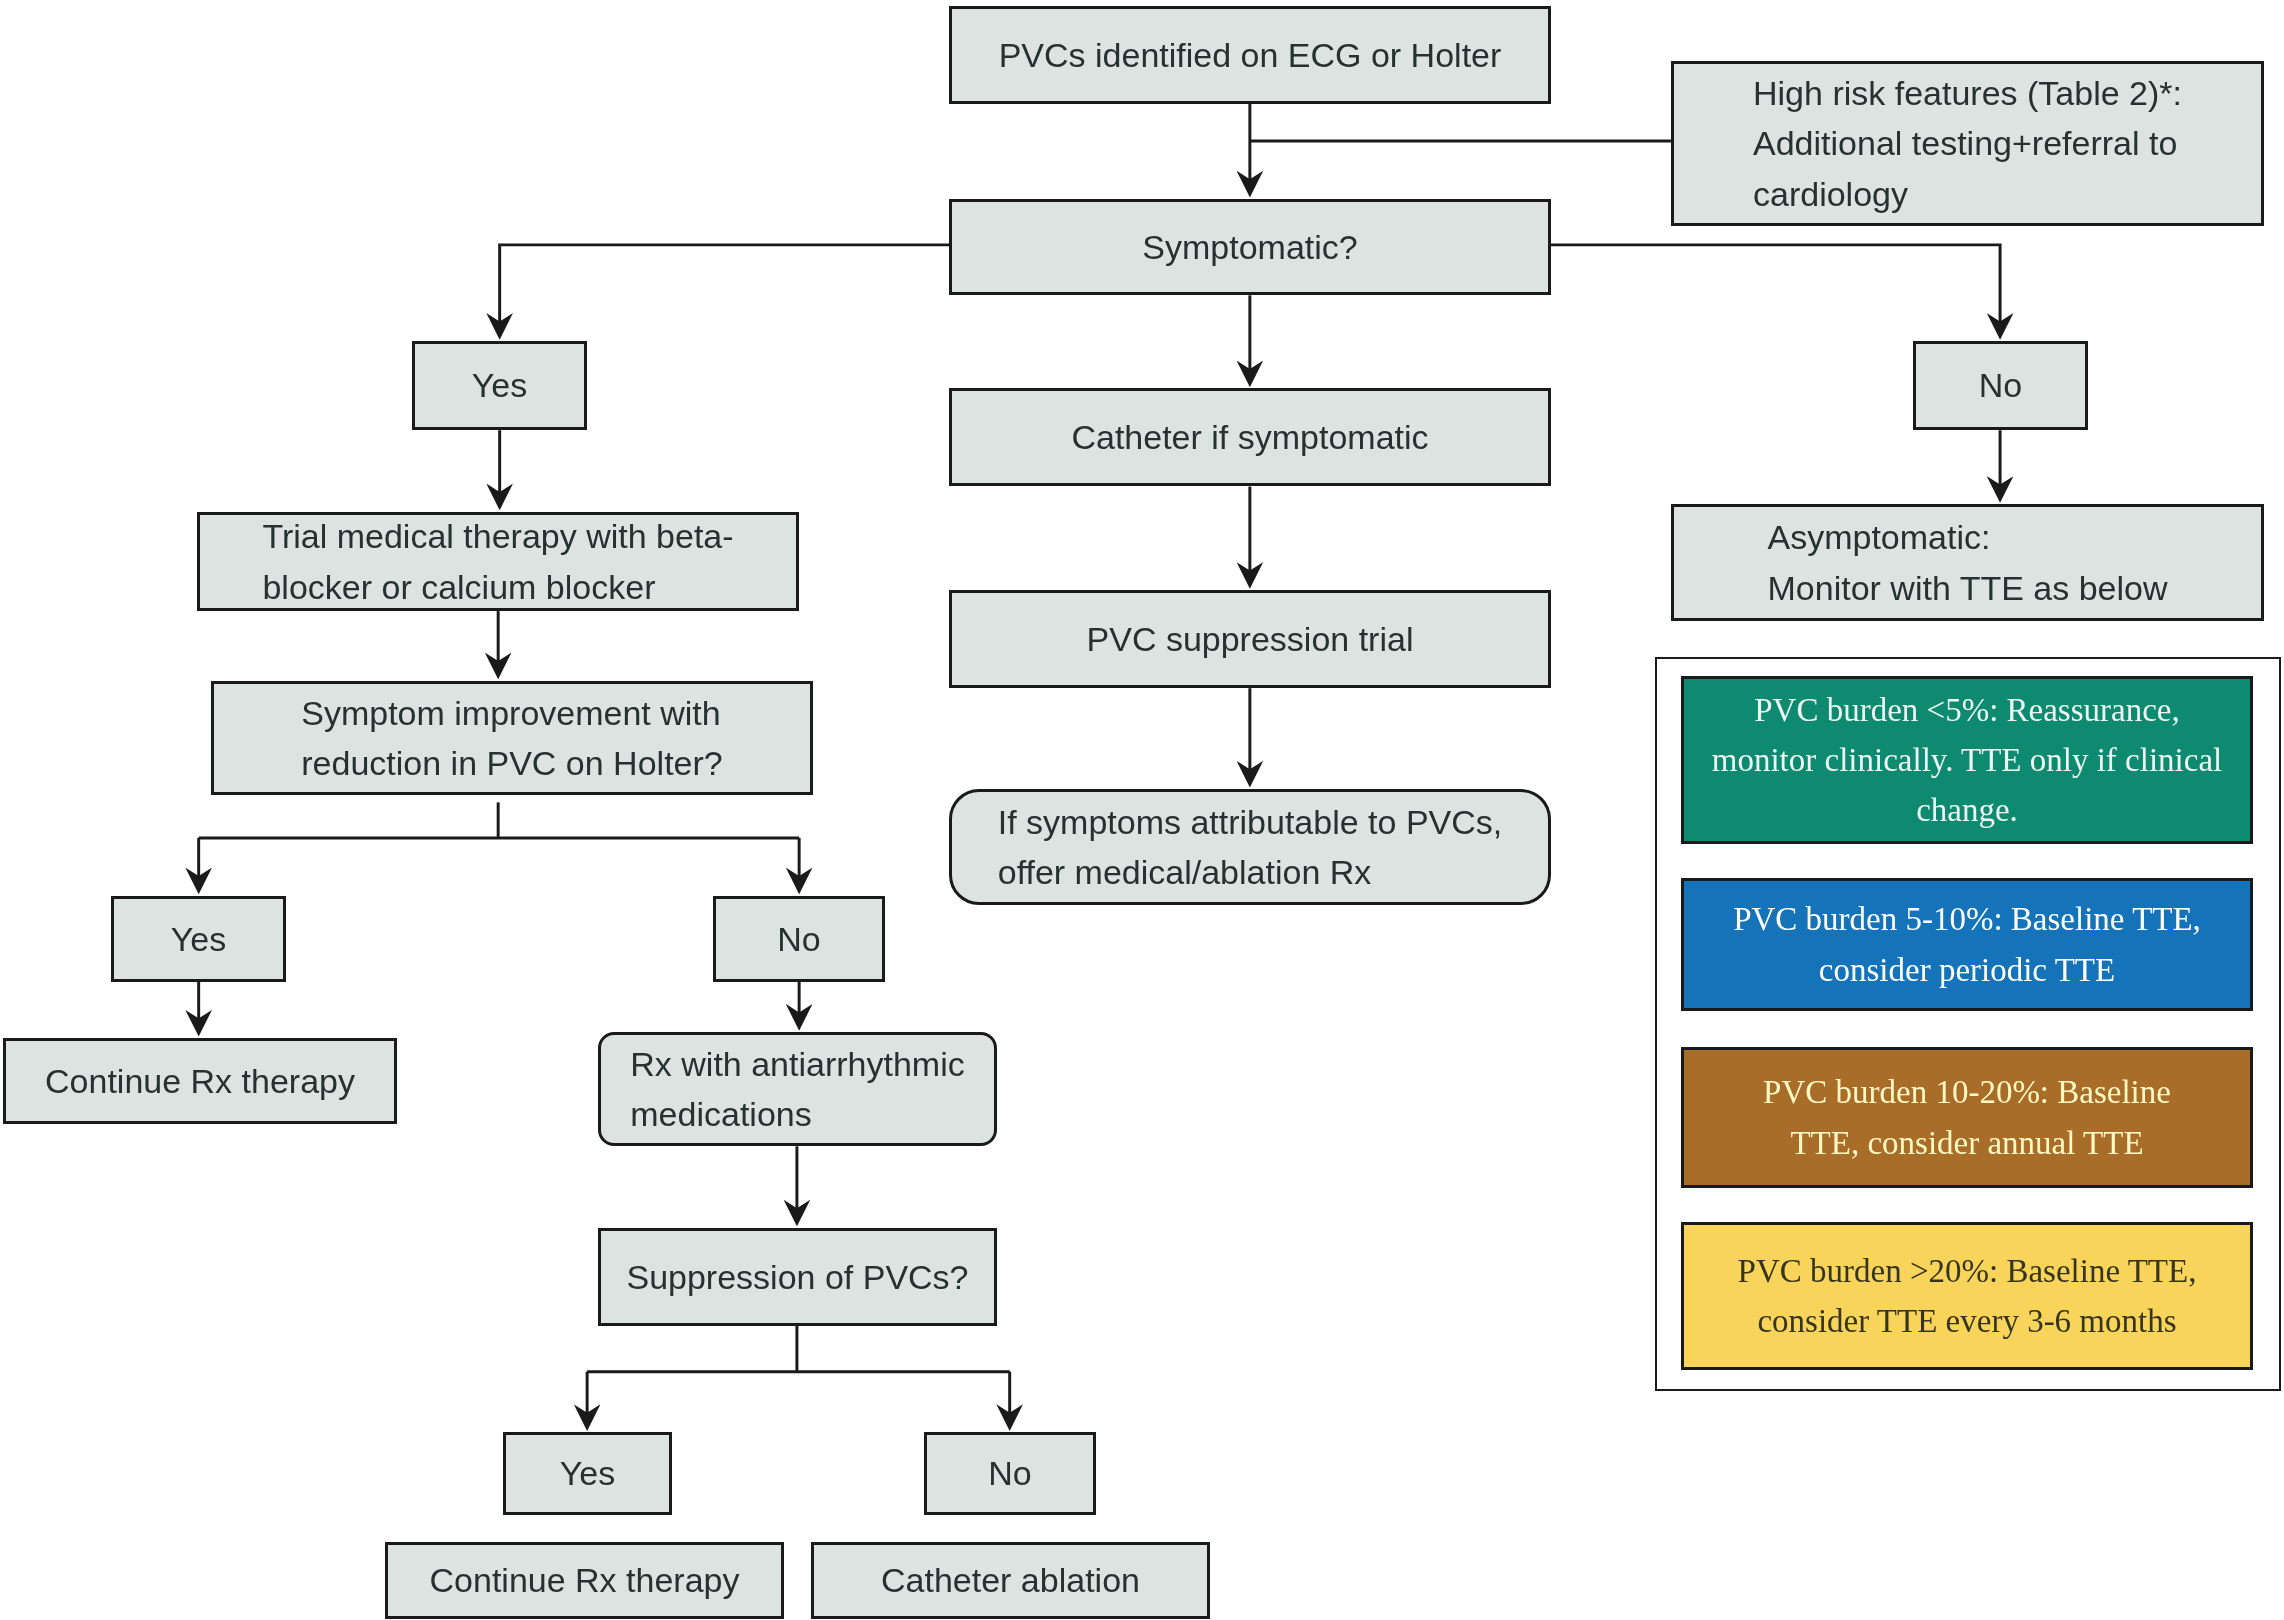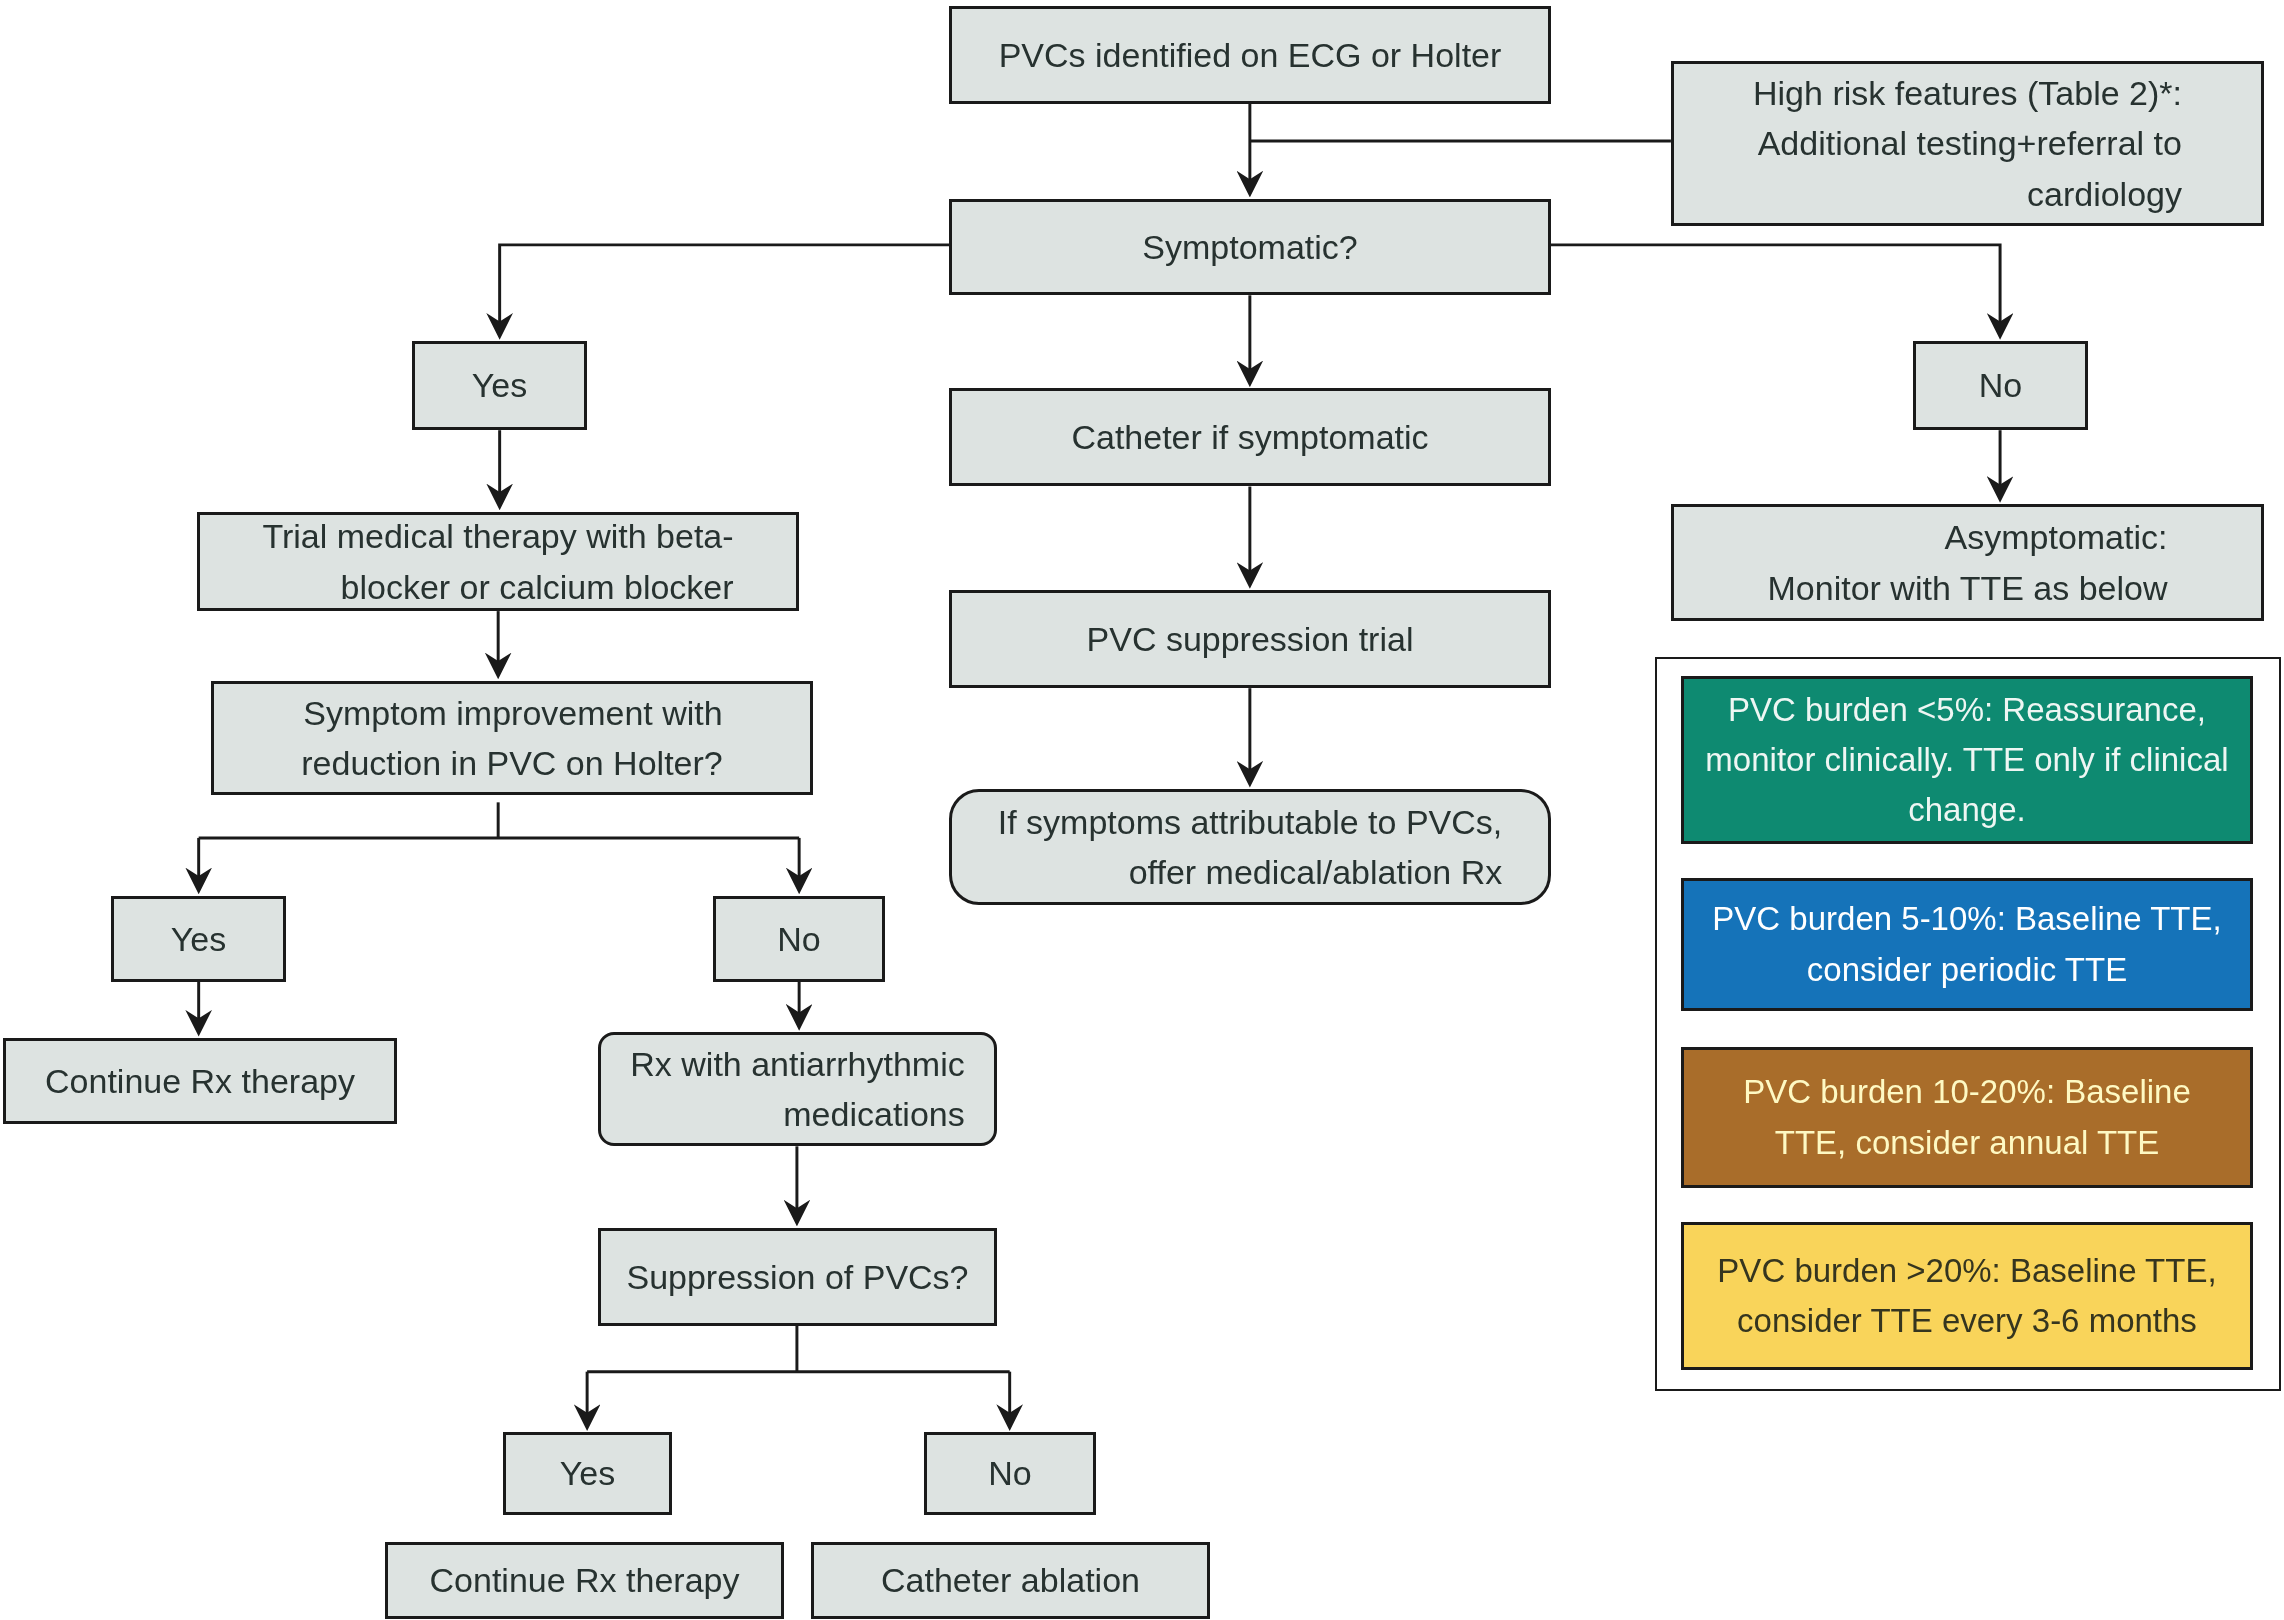--- a/index.html
+++ b/index.html
@@ -25,21 +25,21 @@
     height: 1621px;
     z-index: 1;
   }
   .node {
     position: absolute;
     background: #dde3e1;
     border: 3px solid #1a1a1a;
     display: flex;
     align-items: center;
     justify-content: center;
-    text-align: right;
+    text-align: left;
     box-sizing: border-box;
     z-index: 2;
     font-size: 34px;
     line-height: 1.48;
   }
   .node .lbl, .tte .lbl {
     white-space: pre-line;
     padding: 0 7.4px;
   }
   .frame {
@@ -53,20 +53,21 @@
     position: absolute;
     border: 3px solid #1a1a1a;
     display: flex;
     align-items: center;
     justify-content: center;
     text-align: center;
     box-sizing: border-box;
     z-index: 3;
     font-size: 33px;
     line-height: 1.52;
+    font-family: Liberation Serif, serif;
   }
   .tte-green  { background: #0e8a71; color: #eef6f3; }
   .tte-blue   { background: #1573b9; color: #ffffff; }
   .tte-brown  { background: #a96d2a; color: #fef9c3; }
   .tte-yellow { background: #f9d45a; color: #35351f; }
 </style>
 </head>
 <body>
 
 <div class="canvas">

